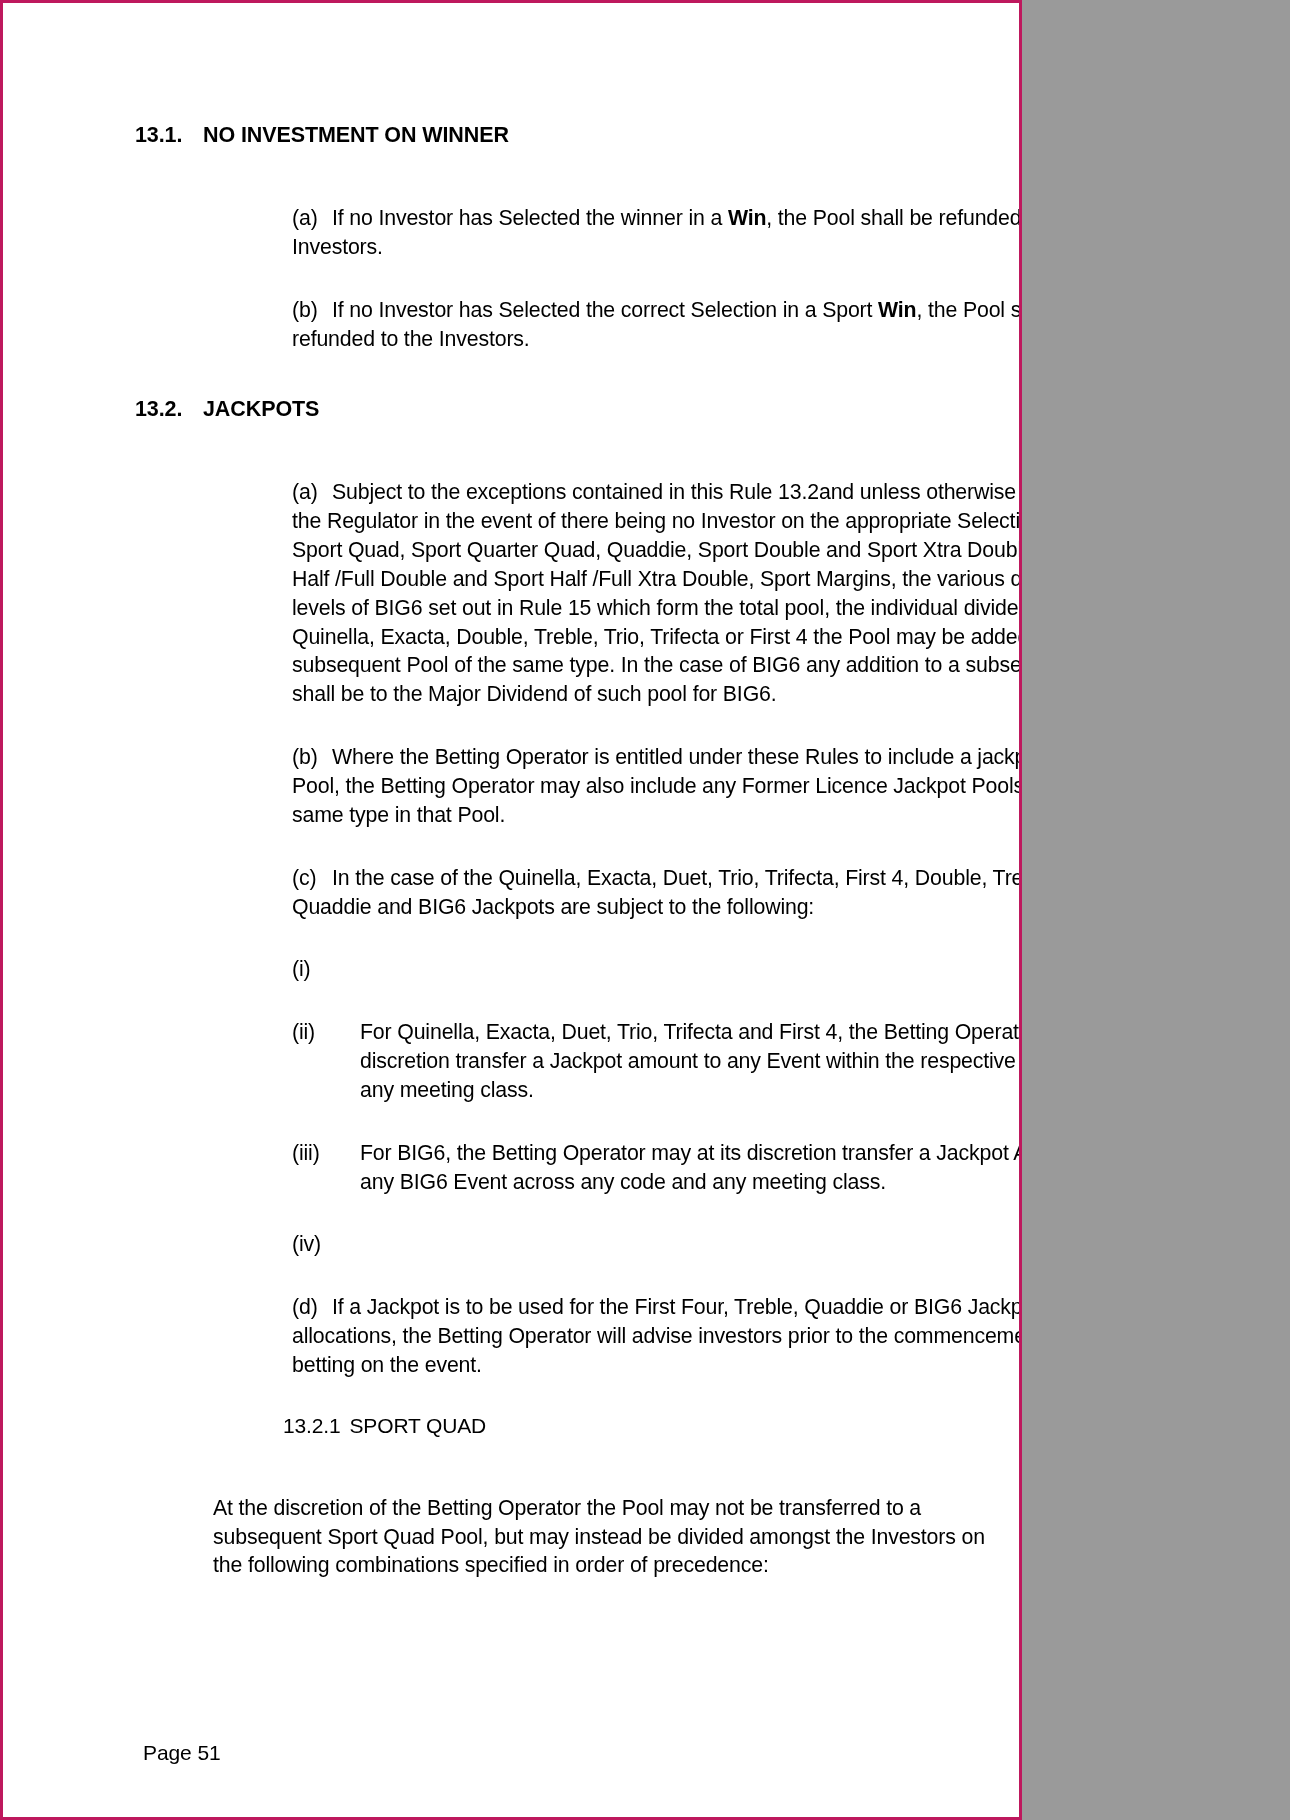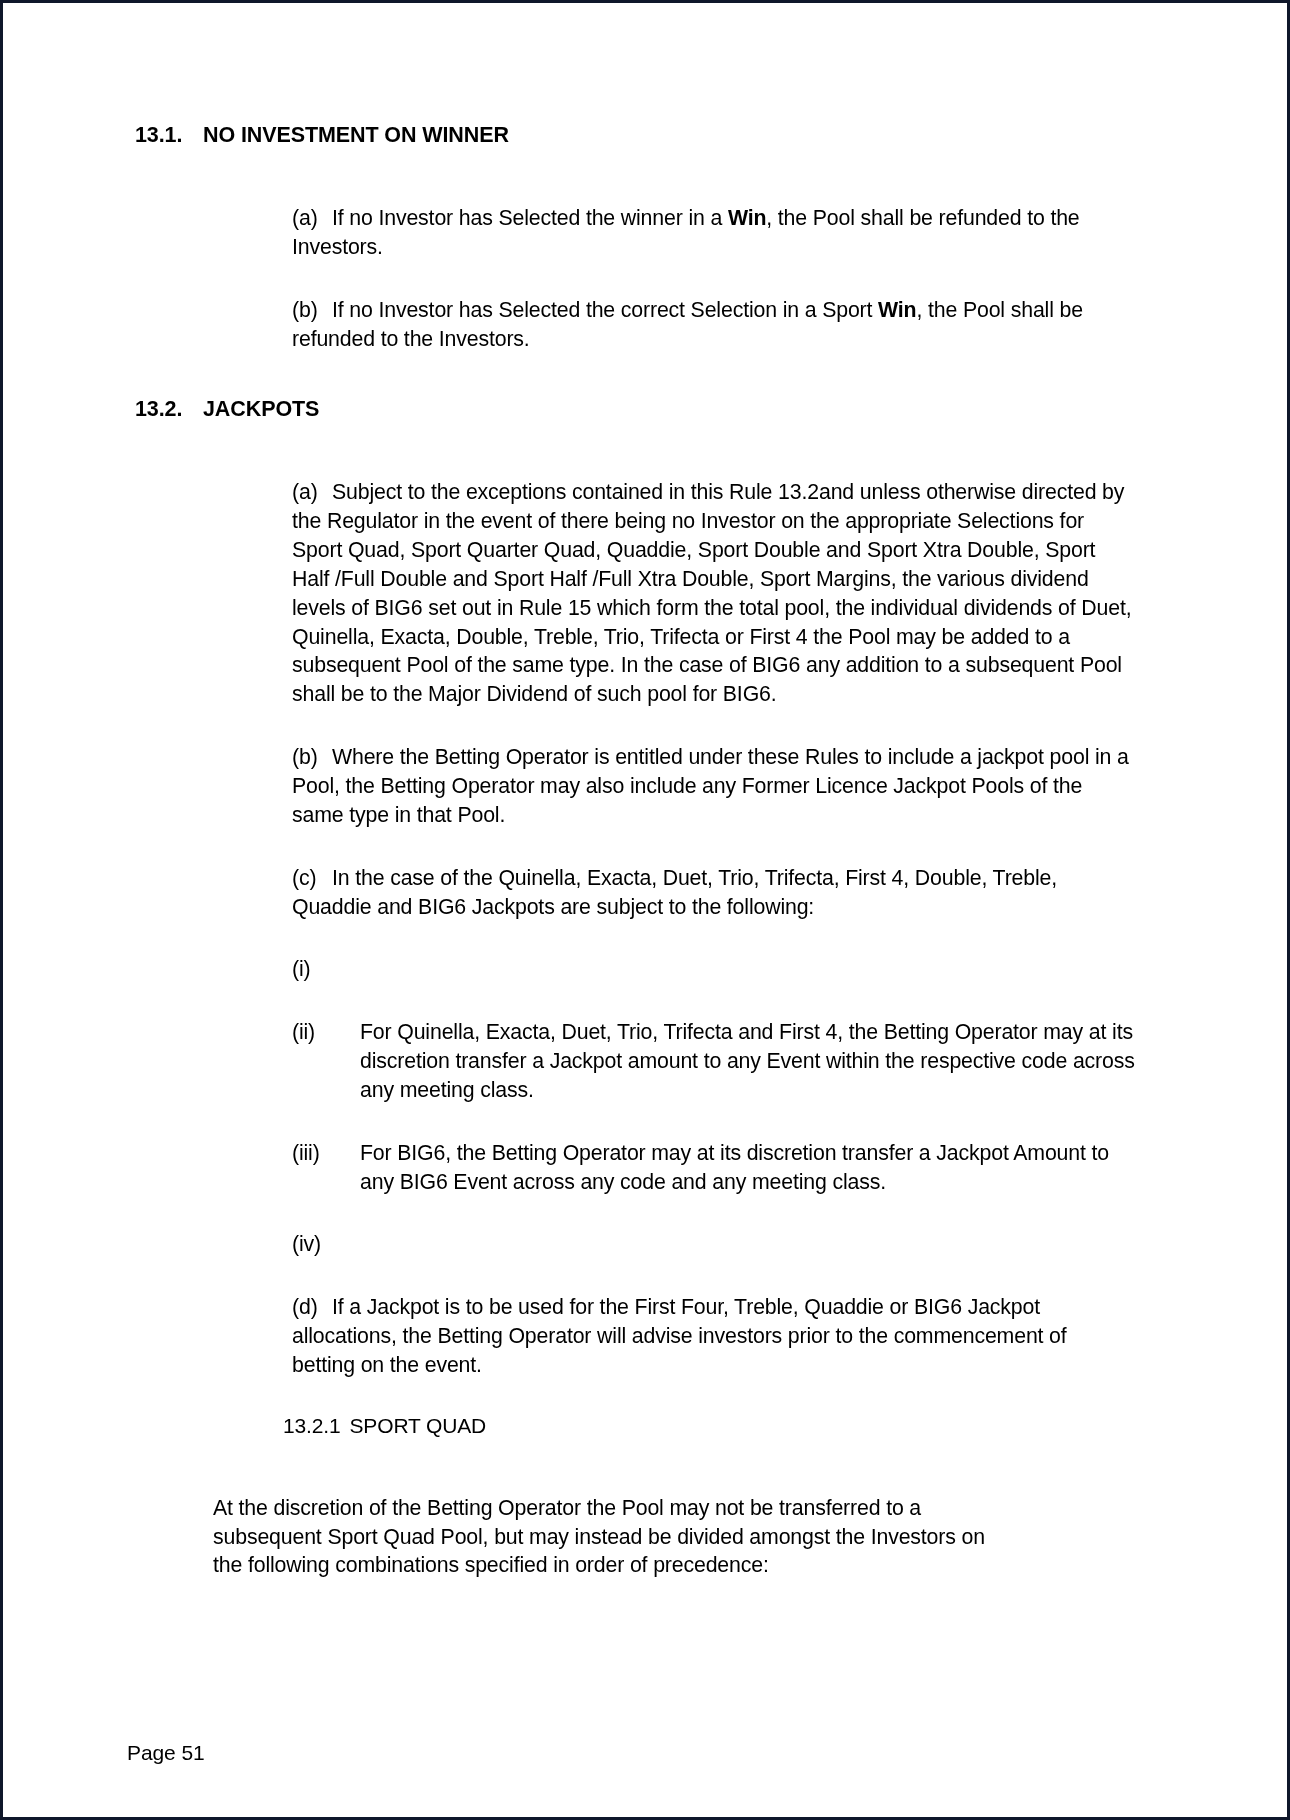--- a/index.html
+++ b/index.html
@@ -2,25 +2,25 @@
 <html><head>
 <meta charset="utf-8">
 <style>
   html, body {
     margin: 0;
     padding: 0;
     background: #9a9a9a;
   }
   .page {
     position: relative;
-    width: 1290px;
+    width: 1022px;
     height: 1820px;
     background: #ffffff;
     box-sizing: border-box;
-    border: 3px solid #0f172a;
+    border: 3px solid #be185d;
     overflow: hidden;
     font-family: "Liberation Sans", sans-serif;
     color: #000000;
   }
   .content {
     position: absolute;
     left: 0;
     top: 0;
     width: 1290px;
     height: 1820px;
@@ -100,21 +100,21 @@
     line-height: 1.355;
     letter-spacing: -0.15px;
   }
   .gap-md { height: 34px; }
   .gap-lg { height: 44px; }
   .gap-xl { height: 56px; }
 
   
   .footer {
     position: absolute;
-    left: 124px;
+    left: 140px;
     bottom: 52px;
     font-size: 21px;
     letter-spacing: -0.1px;
   }
 </style>
 </head>
 <body>
 
 <div class="page">
   <div class="content">

